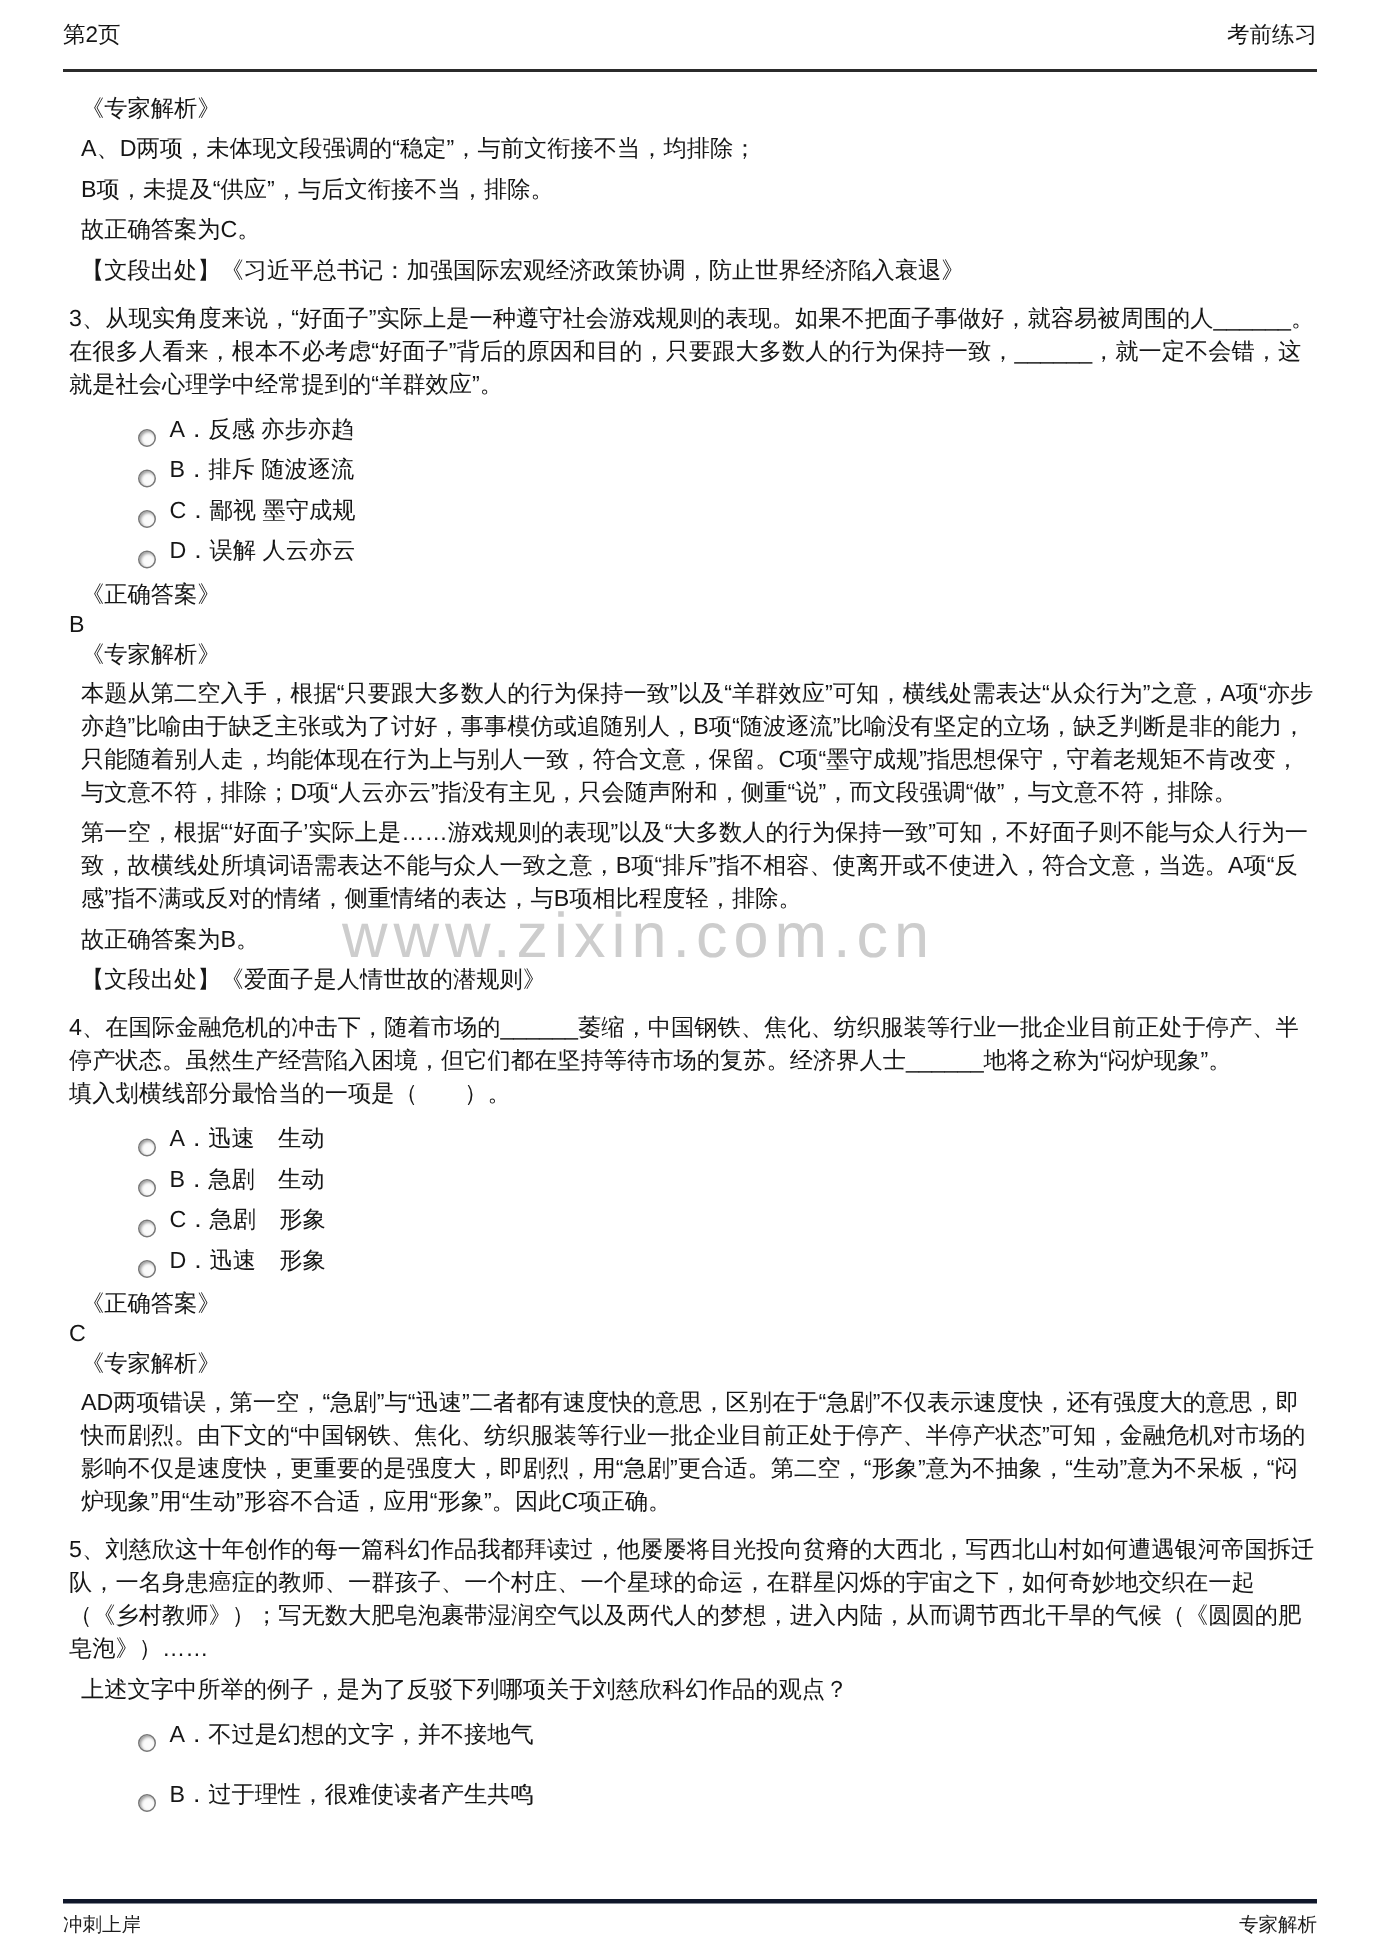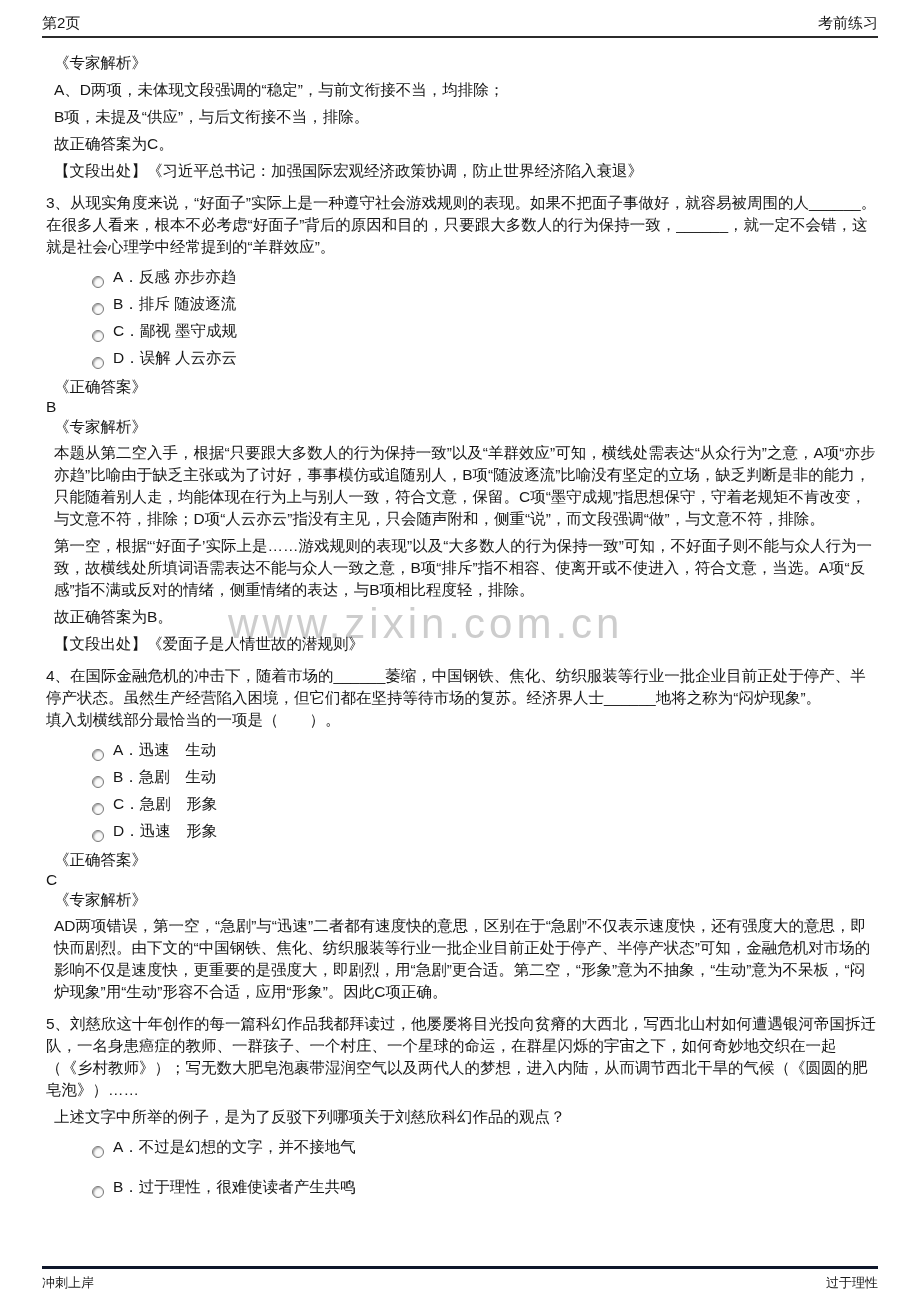--- a/index.html
+++ b/index.html
@@ -14,21 +14,21 @@
   .watermark {
     position:absolute; top:600px; left:228px;
     font-size:42px; letter-spacing:4px; white-space:nowrap;
     color:#cdcdcd; z-index:0; pointer-events:none;
     font-family:"Liberation Sans","DejaVu Sans",sans-serif;
   }
   .header {
     position:relative; z-index:1;
     margin:14px 42px 0 42px;
     display:flex; justify-content:space-between; align-items:flex-end;
-    font-size:15px; padding-bottom:3px;
+    font-size:15px; padding-bottom:13px;
     border-bottom:2px solid #2b2b2b;
   }
   .content { position:relative; z-index:1; padding:0 42px 0 54px; font-size:15.5px; line-height:22px;margin-top:12px; }
   .content p { margin:5px 0; }
   .first-label { margin-top:14px !important; }
   .stem { margin:10px 0 0 -8px !important; }
   .prompt { margin:0 0 0 -8px !important; }
   .options { margin:8px 0 5px 38px; }
   .option { display:flex; align-items:flex-end; margin:0 0 5px 0; height:22px; }
   .options.wide .option { margin-bottom:18px; }
@@ -134,16 +134,16 @@
       <div class="option">
         <span class="radio"></span>
         <span>B．过于理性，很难使读者产生共鸣</span>
       </div>
     </div>
 
   </div>
 
   <div class="footer">
     <span>冲刺上岸</span>
-    <span>过于理性</span>
+    <span>专家解析</span>
   </div>
 
 </div>
 
 </body></html>

